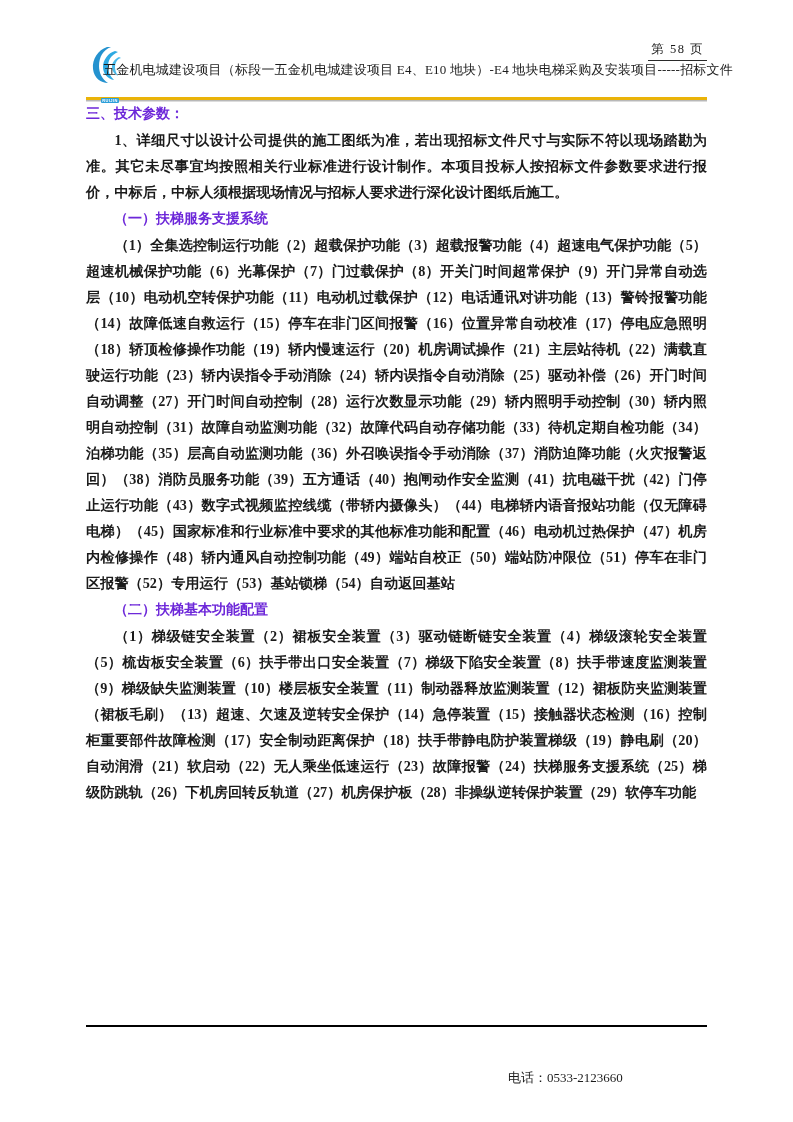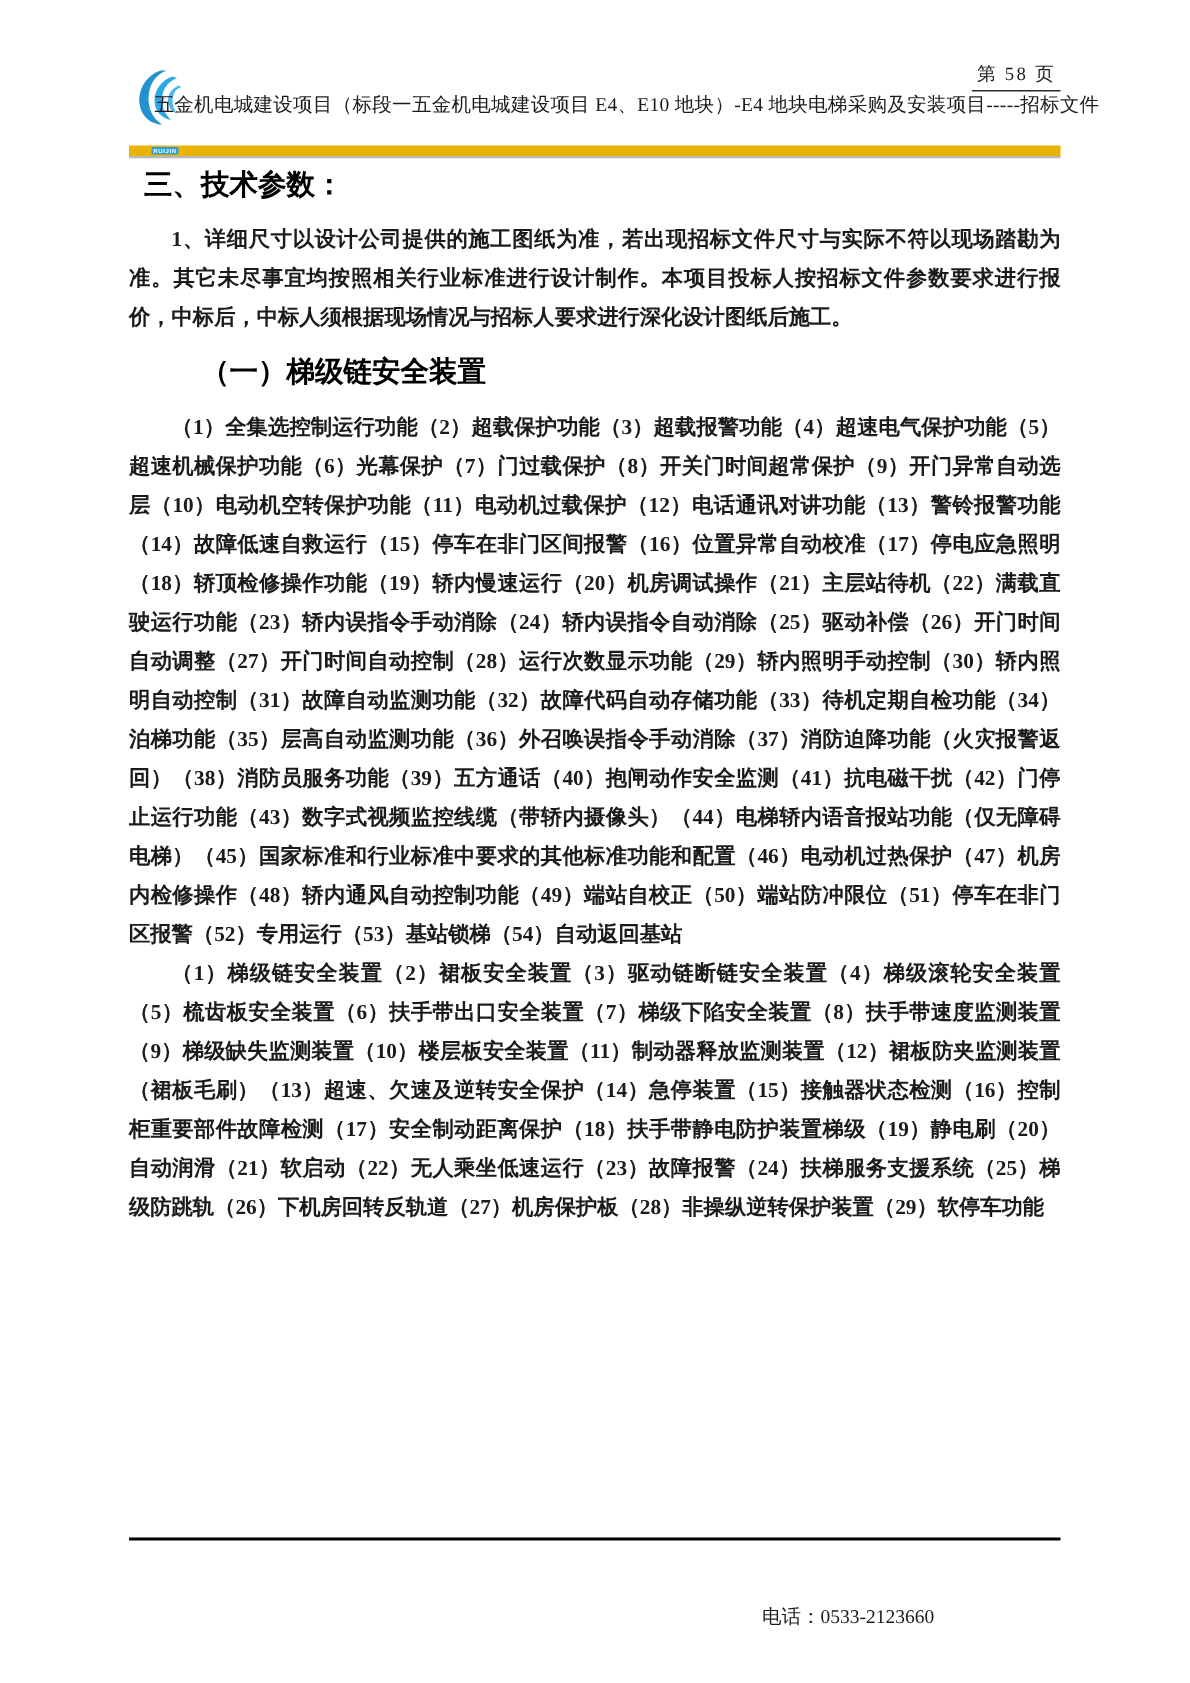--- a/index.html
+++ b/index.html
@@ -7,21 +7,21 @@
     width:793px;height:1122px;position:relative;overflow:hidden;
     font-family:"Liberation Serif","DejaVu Serif",serif;
     color:#1b1b1b;
     -webkit-font-smoothing:antialiased;
   }
   .page{position:absolute;inset:0;background:#fff;}
 
   
   .header{
     position:absolute;left:86px;top:38px;width:621px;height:59px;
-    border-bottom:7px solid #eab308;
+    border-bottom:3px solid #eab308;
     box-shadow:0 1.5px 0 rgba(0,0,0,.28);
   }
   .page-num{
     position:absolute;right:0;top:3px;
     font-size:12.5px;letter-spacing:1.5px;
     border-bottom:1.2px solid #2a2a2a;
     padding:0 3px 2px 3px;white-space:nowrap;
   }
   .logo{position:absolute;left:4px;top:8px;width:40px;text-align:center;}
   .logo-text{
@@ -36,22 +36,22 @@
   }
 
   
   .main{
     position:absolute;left:86px;top:100px;width:621px;
     font-size:14.2px;line-height:26px;text-align:justify;
   }
   .main p{margin:0;text-indent:2em;font-weight:bold;}
   .h1,.h2{
     font-family:"Liberation Sans","DejaVu Sans",sans-serif;
-    font-weight:700;font-size:19px;line-height:27px;margin:10px;
-    text-align:left;color:#000000;
+    font-weight:700;font-size:14px;line-height:27px;margin:0;
+    text-align:left;color:#6d28d9;
   }
   .h2{text-indent:2em;}
   .em-dots{
     -webkit-text-emphasis:filled dot;
     -webkit-text-emphasis-position:under right;
     text-emphasis:filled dot;
     text-emphasis-position:under right;
   }
 
   
@@ -79,23 +79,24 @@
       <div class="logo-text">RUIJIN</div>
     </div>
     <div class="page-num">第 58 页</div>
     <div class="header-title">五金机电城建设项目（标段一五金机电城建设项目 E4、E10 地块）-E4 地块电梯采购及安装项目-----招标文件</div>
   </div>
 
   <div class="main">
     <div class="h1">三、技术参数：</div>
     <p>1、详细尺寸以设计公司提供的施工图纸为准，若出现招标文件尺寸与实际不符以现场踏勘为准。其它未尽事宜均按照相关行业标准进行设计制作。本项目投标人按招标文件参数要求进行报价，中标后，中标人须根据现场情况与招标人要求进行深化设计图纸后施工。</p>
 
-    <div class="h2">（一）梯级链安全装置</div>
+    <div class="h2">（一）扶梯服务支援系统</div>
     <p>（1）全集选控制运行功能（2）超载保护功能（3）超载报警功能（4）超速电气保护功能（5）超速机械保护功能（6）光幕保护（7）门过载保护（8）开关门时间超常保护（9）开门异常自动选层（10）电动机空转保护功能（11）电动机过载保护（12）电话通讯对讲功能（13）警铃报警功能（14）故障低速自救运行（15）停车在非门区间报警（16）位置异常自动校准（17）停电应急照明（18）轿顶检修操作功能（19）轿内慢速运行（20）机房调试操作（21）主层站待机（22）满载直驶运行功能（23）轿内误指令手动消除（24）轿内误指令自动消除（25）驱动补偿（26）开门时间自动调整（27）开门时间自动控制（28）运行次数显示功能（29）轿内照明手动控制（30）轿内照明自动控制（31）故障自动监测功能（32）故障代码自动存储功能（33）待机定期自检功能（34）泊梯功能（35）层高自动监测功能（36）外召唤误指令手动消除（37）消防迫降功能（火灾报警返回）（38）消防员服务功能（39）五方通话（40）抱闸动作安全监测（41）抗电磁干扰（42）门停止运行功能（43）数字式视频监控线缆（带轿内摄像头）（44）电梯轿内语音报站功能（仅无障碍电梯）（45）国家标准和行业标准中要求的其他标准功能和配置（46）电动机过热保护（47）机房内检修操作（48）轿内通风自动控制功能（49）端站自校正（50）端站防冲限位（51）停车在非门区报警（52）专用运行（53）基站锁梯（54）自动返回基站</p>
 
+    <div class="h2">（二）扶梯基本功能配置</div>
     <p>（1）梯级链安全装置（2）裙板安全装置（3）驱动链断链安全装置（4）梯级滚轮安全装置（5）梳齿板安全装置（6）扶手带出口安全装置（7）梯级下陷安全装置（8）扶手带速度监测装置（9）梯级缺失监测装置（10）楼层板安全装置（11）制动器释放监测装置（12）裙板防夹监测装置（裙板毛刷）（13）超速、欠速及逆转安全保护（14）急停装置（15）接触器状态检测（16）控制柜重要部件故障检测（17）安全制动距离保护（18）扶手带静电防护装置梯级（19）静电刷（20）自动润滑（21）软启动（22）无人乘坐低速运行（23）故障报警（24）扶梯服务支援系统（25）梯级防跳轨（26）下机房回转反轨道（27）机房保护板（28）非操纵逆转保护装置（29）软停车功能</p>
 
   </div>
 
   <div class="footer">
     <div class="footer-inner">
       
       <div class="footer-col-right">
         <div>电话：0533-2123660</div>
         

